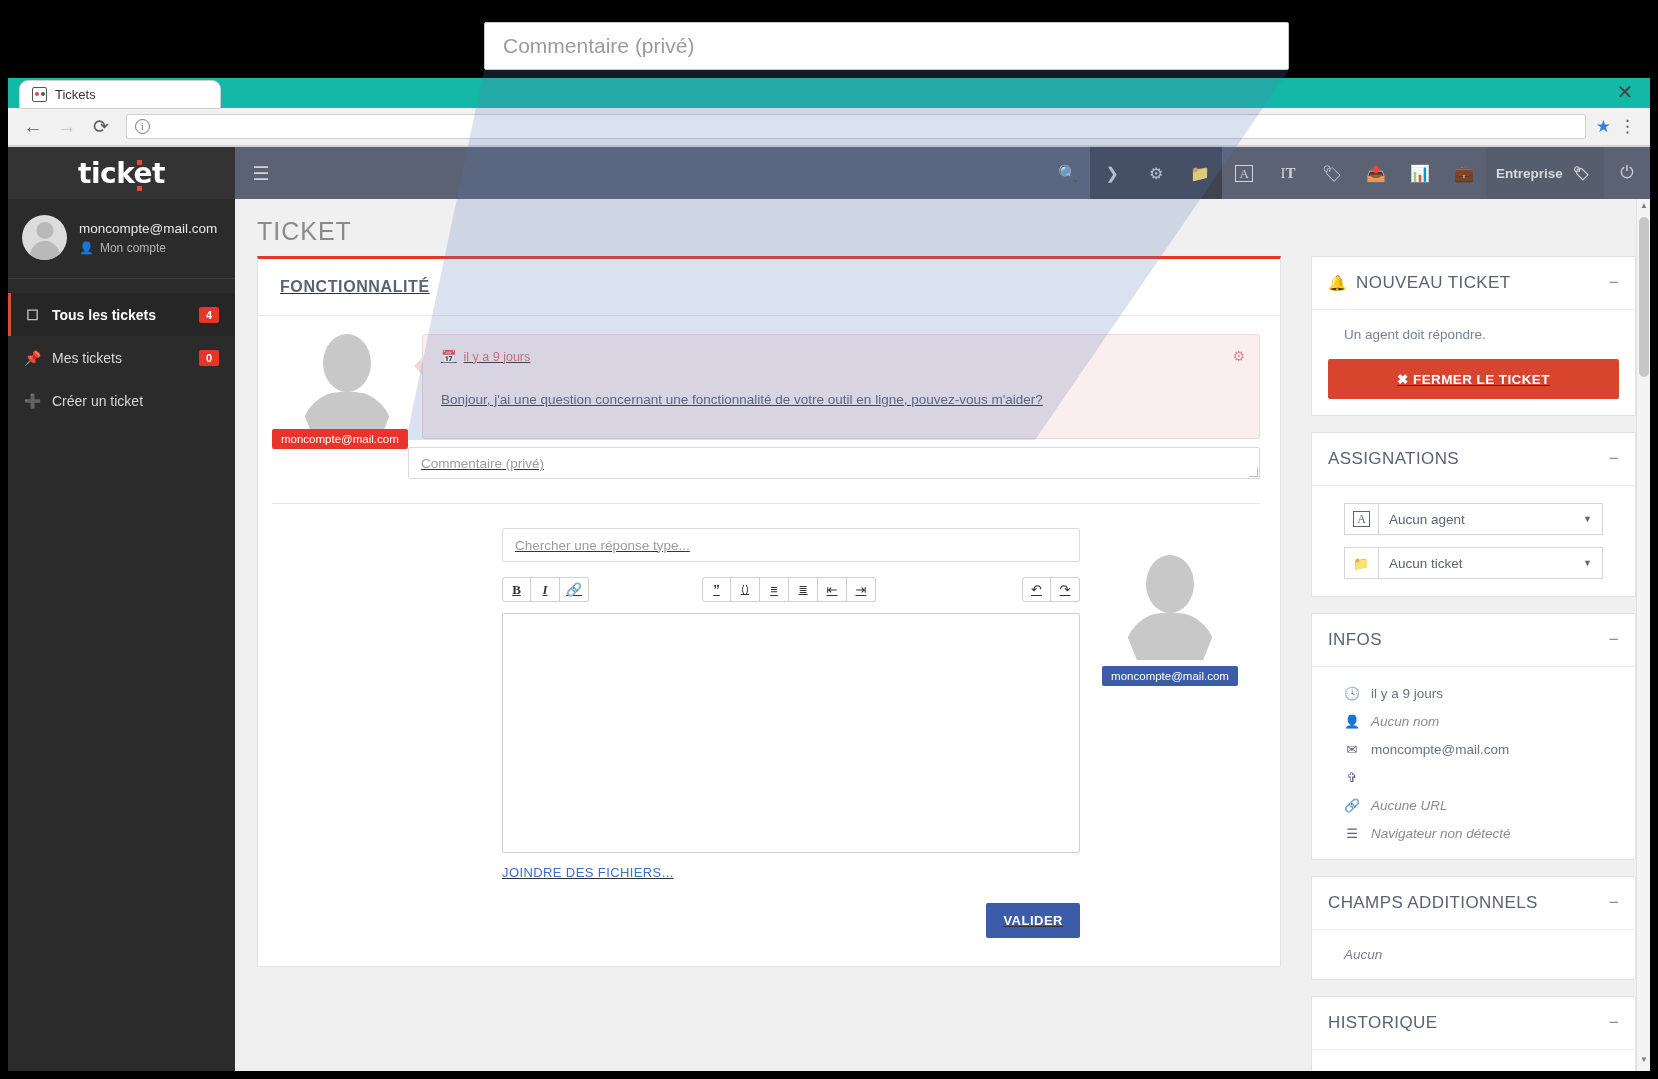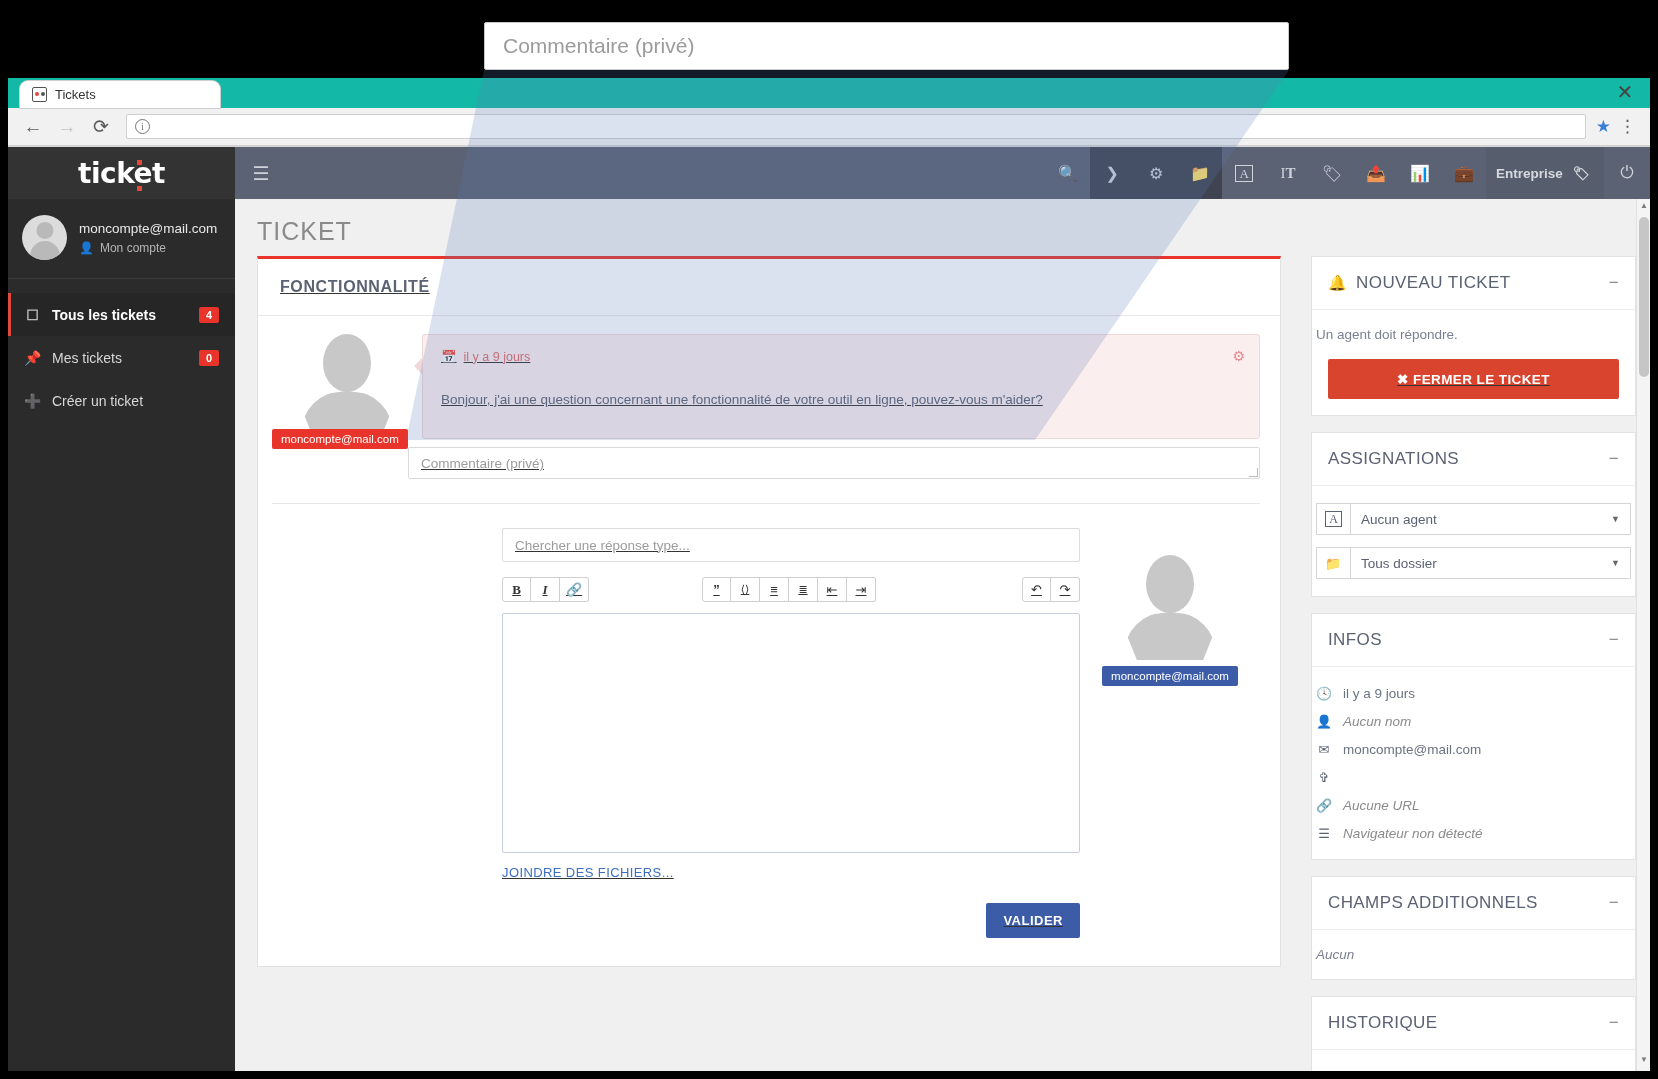--- a/index.html
+++ b/index.html
@@ -243,21 +243,21 @@
   .replyright{ width:180px; flex:none; position:relative; padding-top:5px; }
 
   
   .pcard{ background:#fff; border:1px solid #e2e2e2; margin-bottom:16px; }
   .pcard .hd{
     display:flex; align-items:center; padding:16px 16px; border-bottom:1px solid #ededed;
     color:#5b6273; font-size:17px; letter-spacing:.4px;
   }
   .pcard .hd .hicon{ margin-right:9px; font-size:15px; }
   .pcard .hd .minus{ margin-left:auto; color:#8b8b8b; font-size:17px; cursor:pointer; }
-  .pcard .bd{ padding:17px 4px; }
+  .pcard .bd{ padding:17px 32px; }
   .pcard .bd .muted{ color:#7b8190; font-size:13.5px; }
   .closebtn{
     display:block; width:100%; background:#d9442f; color:#fff; border:none; border-radius:2px;
     padding:12px 0; font-size:13.5px; font-weight:bold; letter-spacing:.4px; cursor:pointer;
   }
   .assignrow{ display:flex; margin-bottom:12px; }
   .assignrow:last-child{ margin-bottom:0; }
   .assignrow .ibox{
     width:34px; height:32px; border:1px solid #d5d5d5; border-right:none; background:#fff;
     display:flex; align-items:center; justify-content:center; color:#5b6273; font-size:13px;
@@ -491,21 +491,21 @@
                     <span style="border:1.3px solid #5b6273;padding:0 3px;font-family:'Liberation Serif',serif;font-size:12px;line-height:14px;">A</span>
                   </span>
                 <span class="sel">
                   <span>Aucun agent</span>
                   <span class="car">▼</span>
                 </span>
               </div>
               <div class="assignrow">
                 <span class="ibox">📁</span>
                 <span class="sel">
-                  <span>Tous dossier</span>
+                  <span>Aucun ticket</span>
                   <span class="car">▼</span>
                 </span>
               </div>
             </div>
           </div>
 
           <div class="pcard">
             <div class="hd">
               <span>INFOS</span>
               <span class="minus">−</span>

